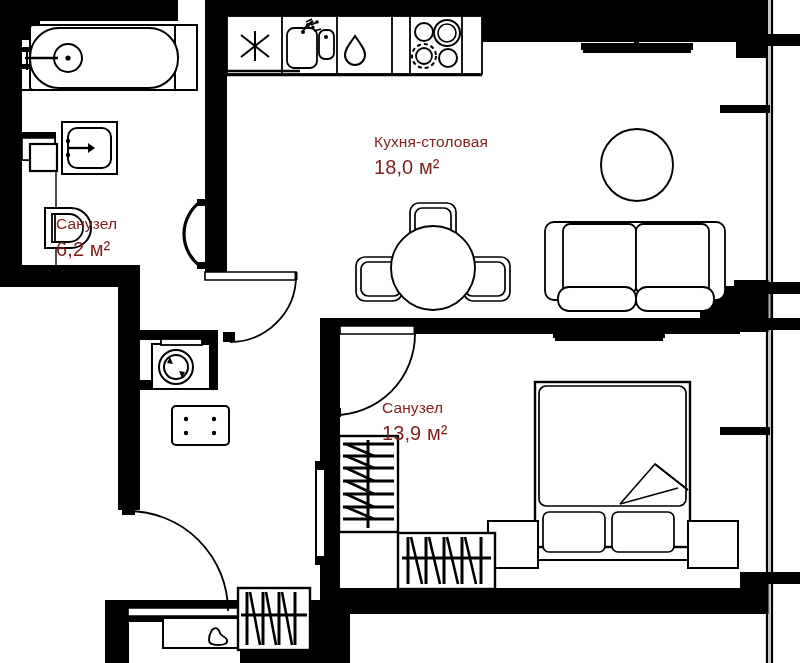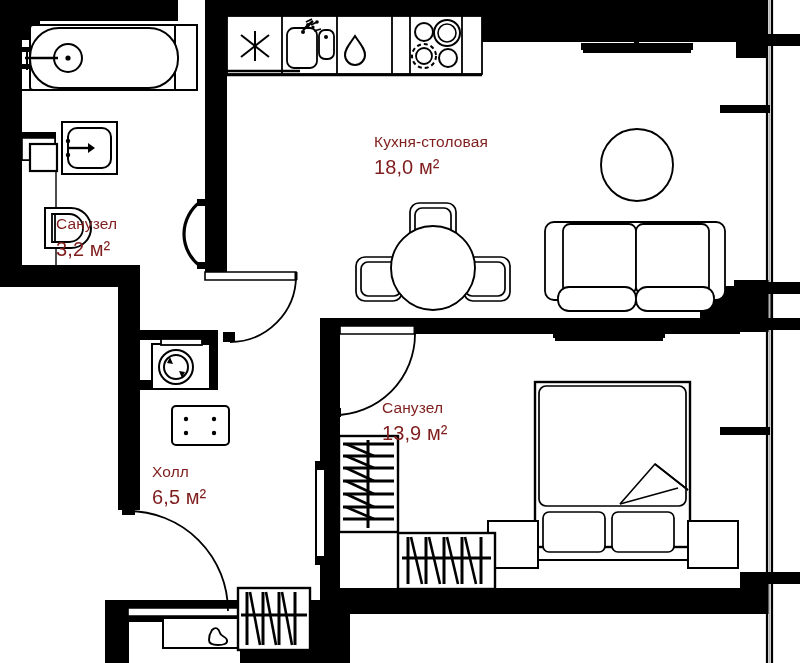--- a/index.html
+++ b/index.html
@@ -331,31 +331,27 @@
     <g fill="none" stroke="#000000" stroke-width="1.8">
 
       <path d="M128 511 A 100 100 0 0 1 228 611"></path>
       <rect x="122" y="506" width="13" height="9" fill="#000000" stroke="none"></rect>
     </g>
 
   </svg>
 
   <div class="room-label" style="left:56px;top:174px;width:150px;margin-top:40px;">
     <span class="rname">Санузел</span>
-    <span class="rarea">3,2 м²</span>
+    <span class="rarea">6,2 м²</span>
   </div>
 
   <div class="room-label" style="left:374px;top:132px;width:180px;">
     <span class="rname">Кухня-столовая</span>
     <span class="rarea">18,0 м²</span>
   </div>
 
   <div class="room-label" style="left:382px;top:398px;width:150px;">
     <span class="rname">Санузел</span>
     <span class="rarea">13,9 м²</span>
   </div>
 
-  <div class="room-label" style="left:152px;top:462px;width:150px;">
-    <span class="rname">Холл</span>
-    <span class="rarea">6,5 м²</span>
-  </div>
 
 </div>
 
 </body></html>

